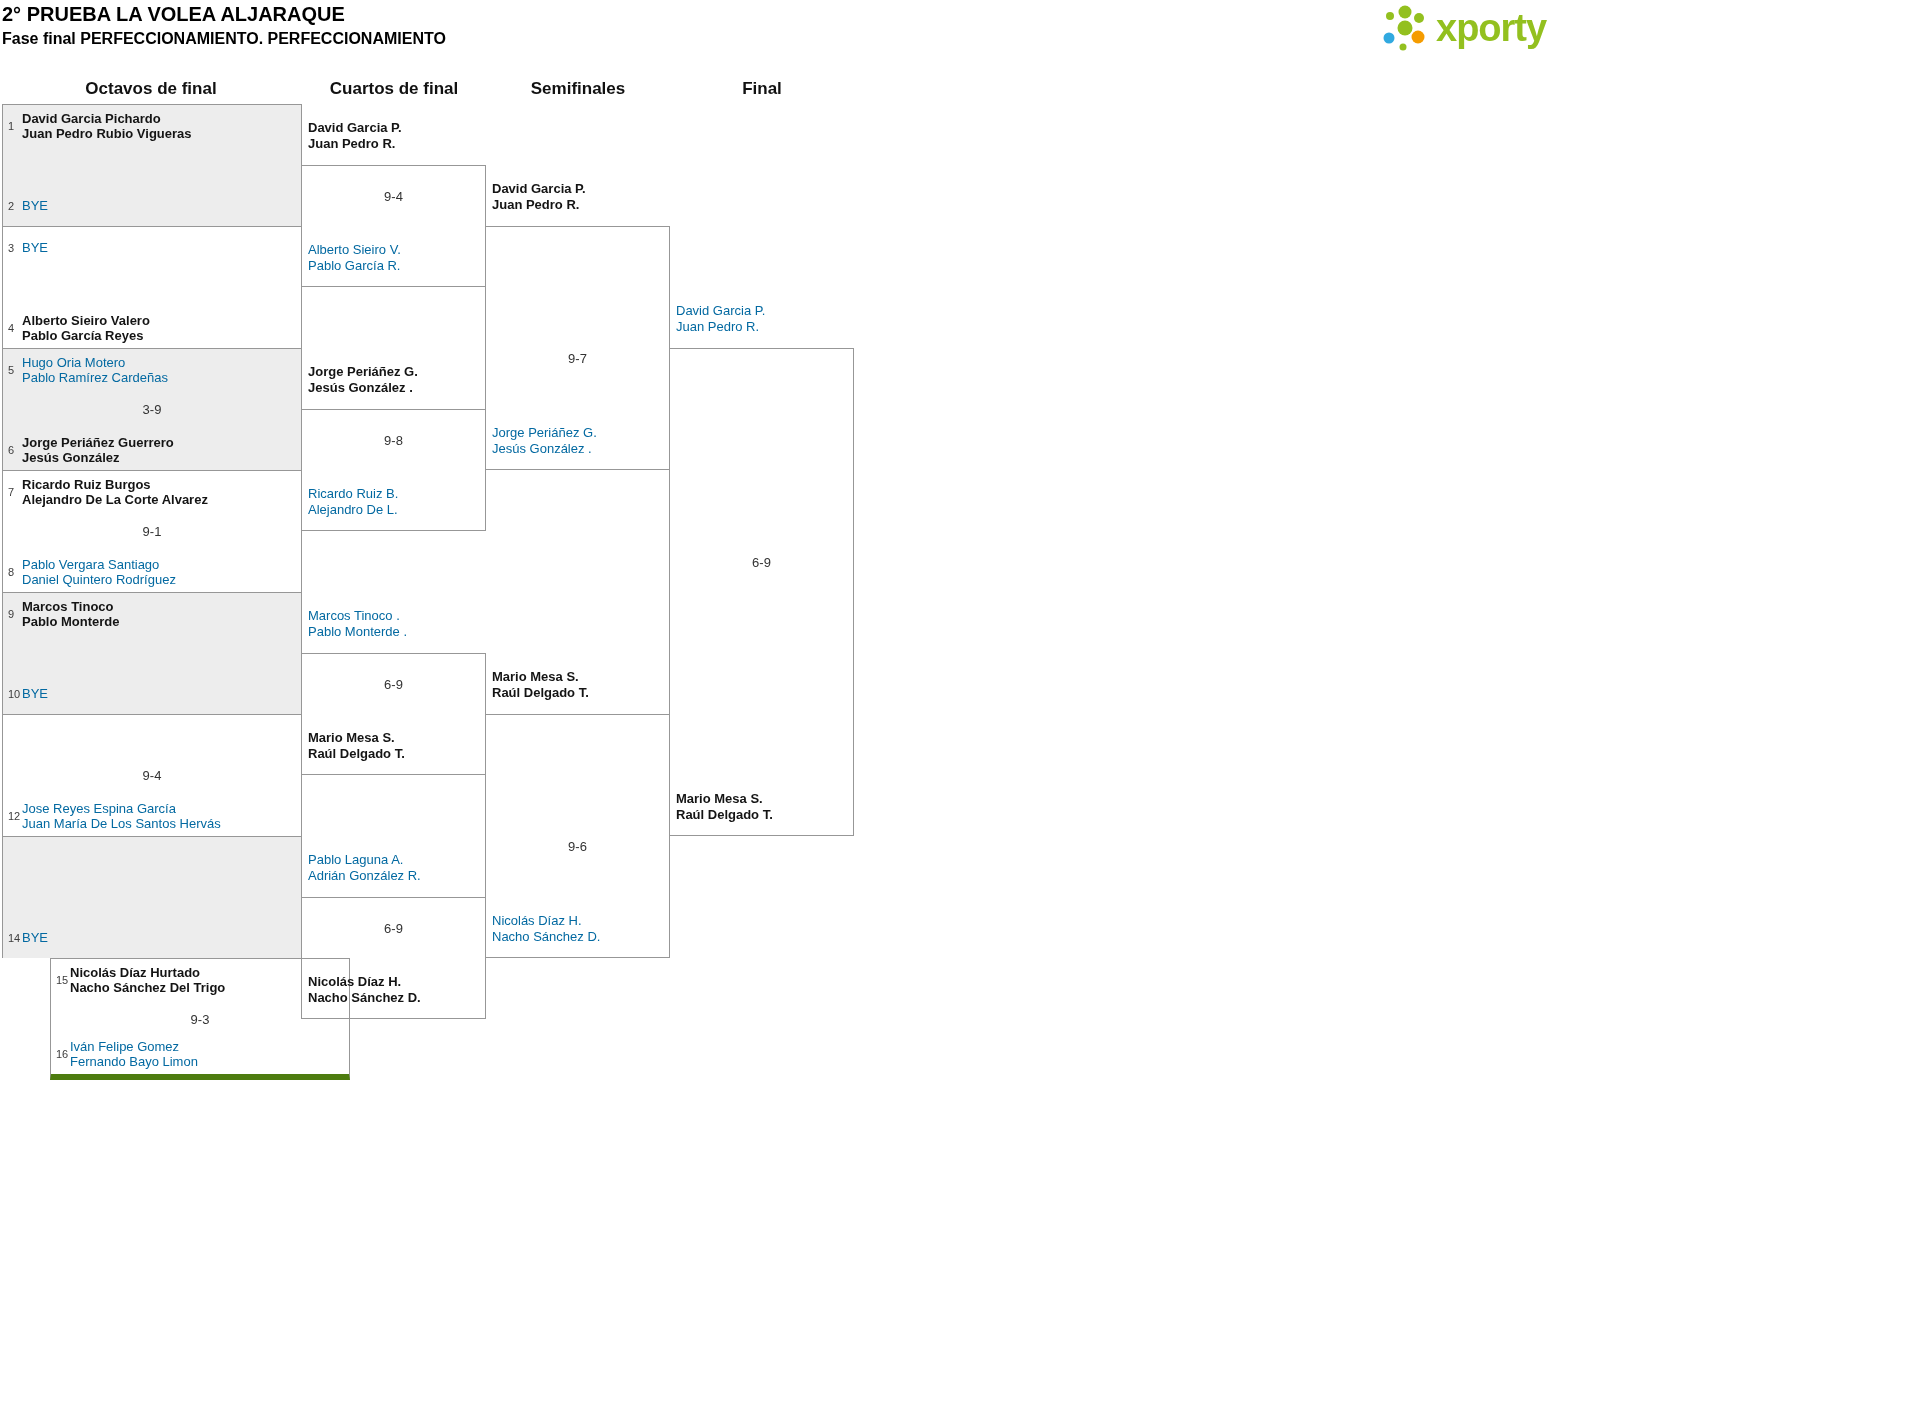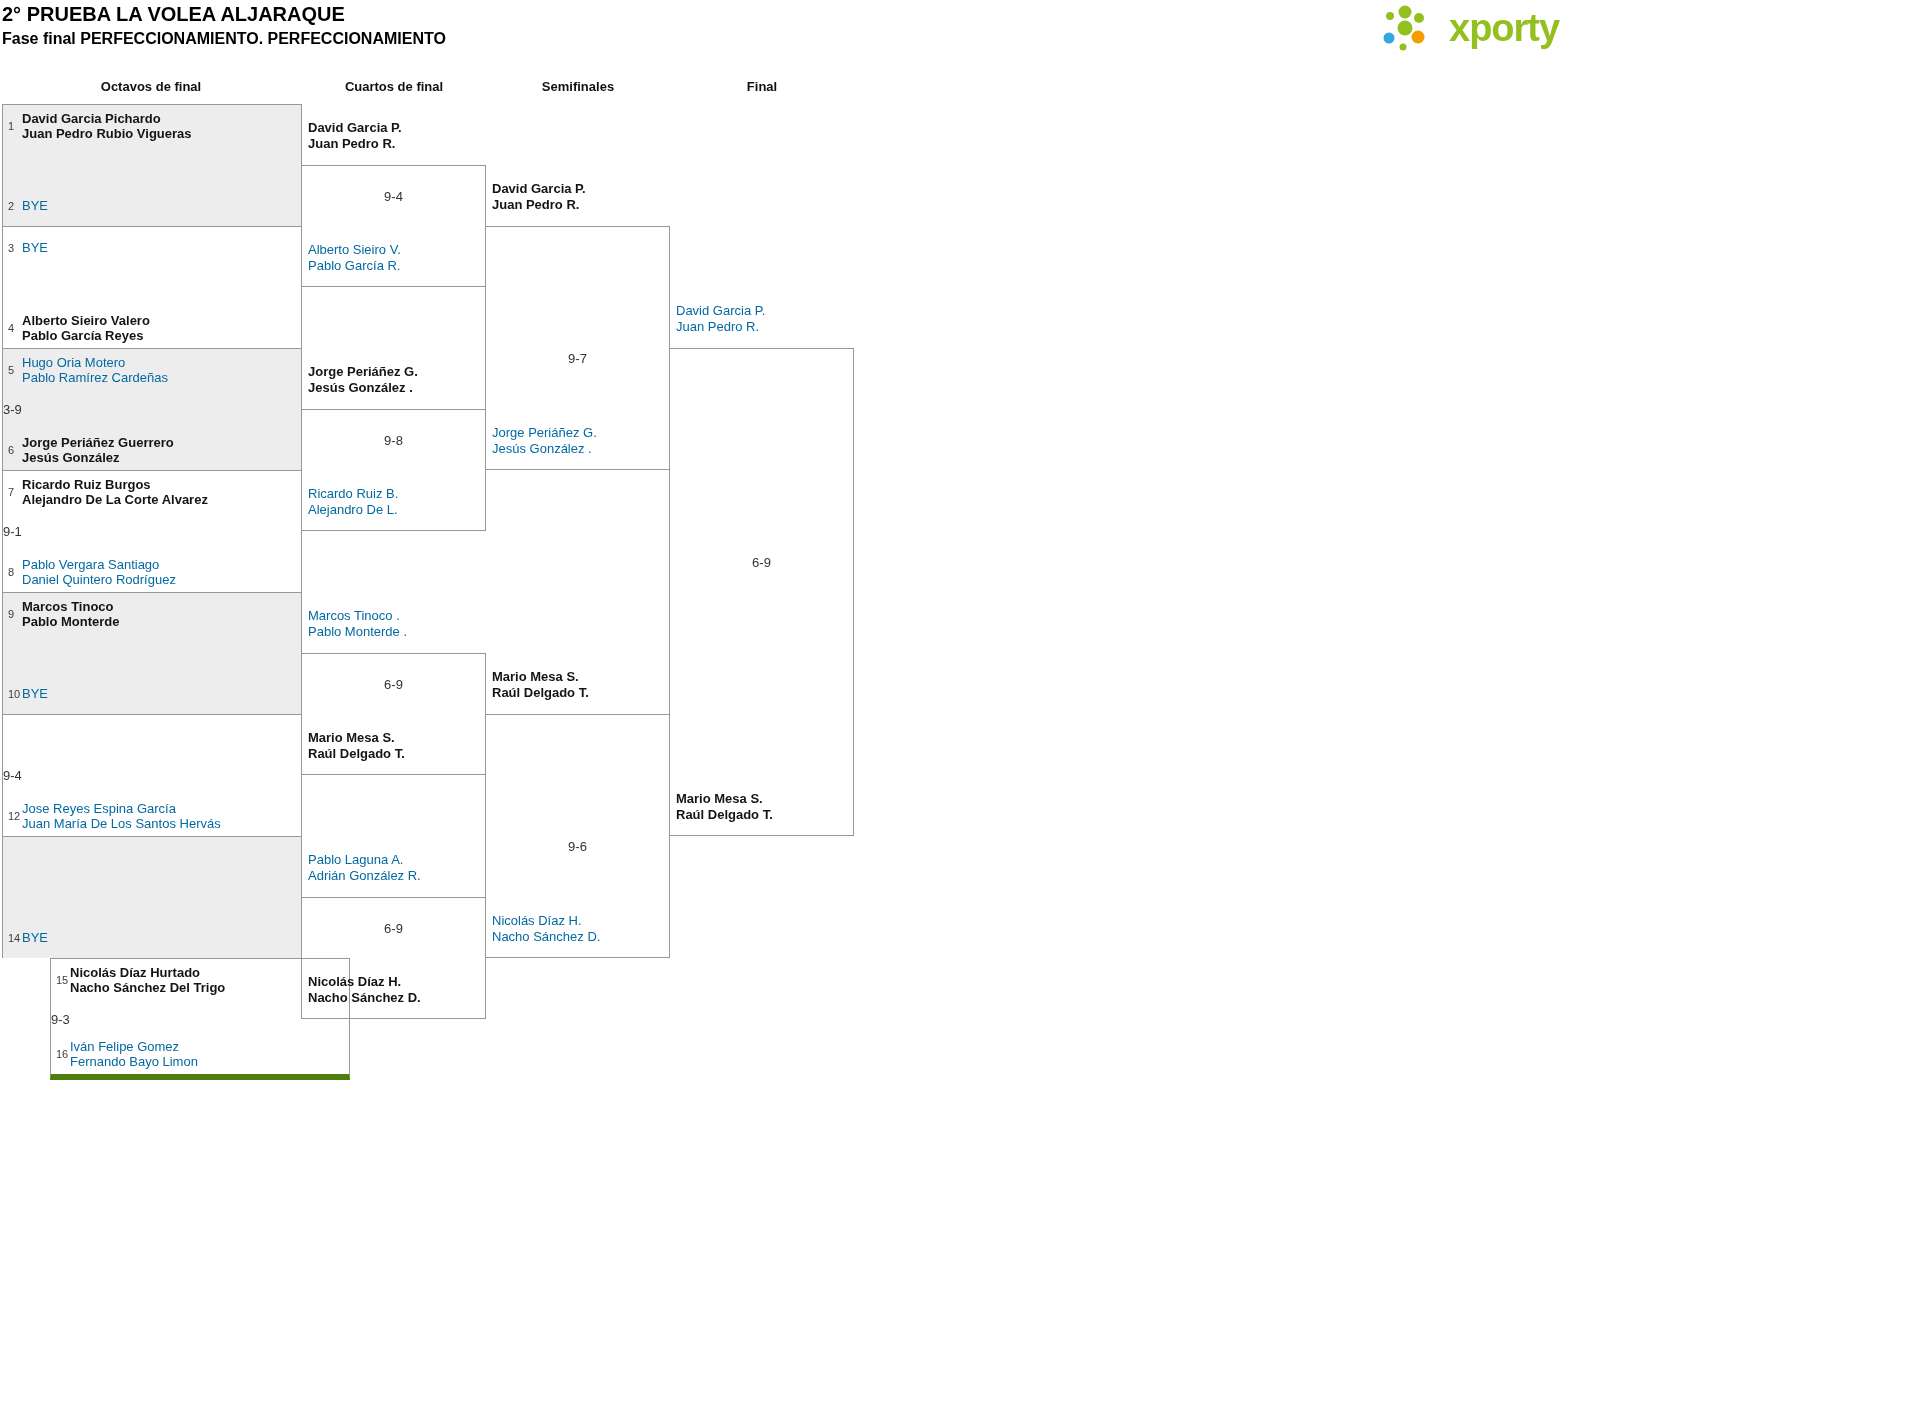--- a/index.html
+++ b/index.html
@@ -8,43 +8,43 @@
     width:1920px; height:1426px; position:relative;
     font-family:"Liberation Sans","DejaVu Sans",sans-serif;
     color:#222;
   }
   .stage { position:absolute; left:0; top:0; width:1812px; height:1426px; overflow:hidden; }
 
   
   .title    { position:absolute; left:2px; top:3px;  font-size:20px; font-weight:700; color:#000; }
   .subtitle { position:absolute; left:2px; top:30px; font-size:16px; font-weight:700; color:#000; }
 
-  .logo { position:absolute; left:1378px; top:2px; display:flex; align-items:center; gap:21px; cursor:pointer;text-align:center; }
+  .logo { position:absolute; left:1378px; top:2px; display:flex; align-items:center; gap:8px; cursor:pointer;text-align:center; }
   .logo-text { font-size:38px; font-weight:700; letter-spacing:-1px; line-height:52px; }
 
   
-  .round-header { position:absolute; top:79px; font-size:13px; font-weight:600; color:#111; text-align:center; }
+  .round-header { position:absolute; top:79px; font-size:17px; font-weight:600; color:#111; text-align:center; }
 
   
   .obox {
     position:absolute; left:2px; width:300px; height:122px;
     border:1px solid #979797; border-bottom:none; background:#ffffff;
   }
   .obox.shaded { background:#ededed; }
   .obox.last { border-bottom:6px solid #4d7c0f;margin-left:48px; }
 
   .slot { position:absolute; left:0; right:0; height:40px; display:flex; align-items:center; cursor:pointer; }
   .slot.top { top:1px; }
   .slot.bottom { bottom:0; }
   .seed { width:16px; padding-left:5px; font-size:11px; color:#3c3c3c; flex:none; }
   .tname { flex:1; min-width:0; padding-left:3px; }
   .l { display:block; font-size:13px; line-height:15.5px; color:#0369a1; white-space:nowrap; }
   .l:empty { display:none; }
   .winner .l { font-weight:700; color:#141414; }
-  .oscore { position:absolute; left:0; right:0; top:53px; text-align:left; font-size:13px; color:#333; }
+  .oscore { position:absolute; left:0; right:0; top:53px; text-align:center; font-size:13px; color:#333; }
   .oscore:empty { display:none; }
 
   
   .match { position:absolute; width:185px; border:1px solid #979797; background:transparent; }
   .qf  { height:122px; }
   .sf  { height:244px; }
   .fin { height:488px; }
   .rlabel { position:absolute; left:6px; right:4px; cursor:pointer; }
   .rlabel.topl { top:-46px; }
   .qf  .rlabel.bot { top:76px; }

